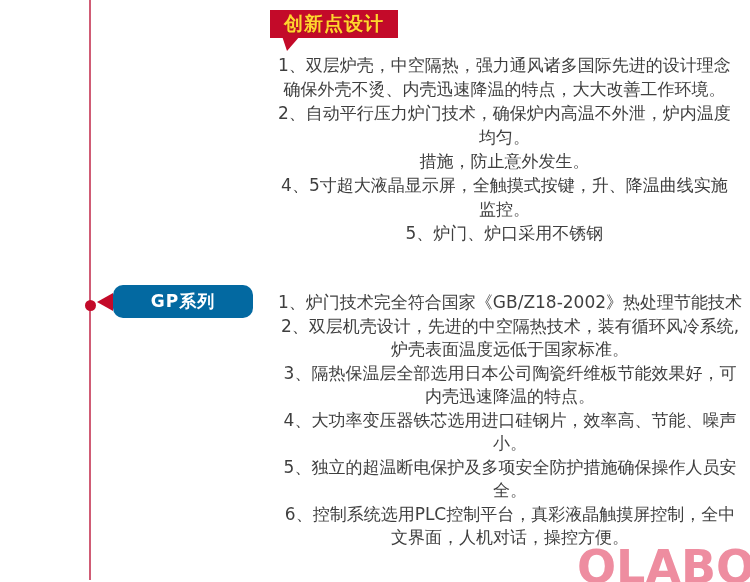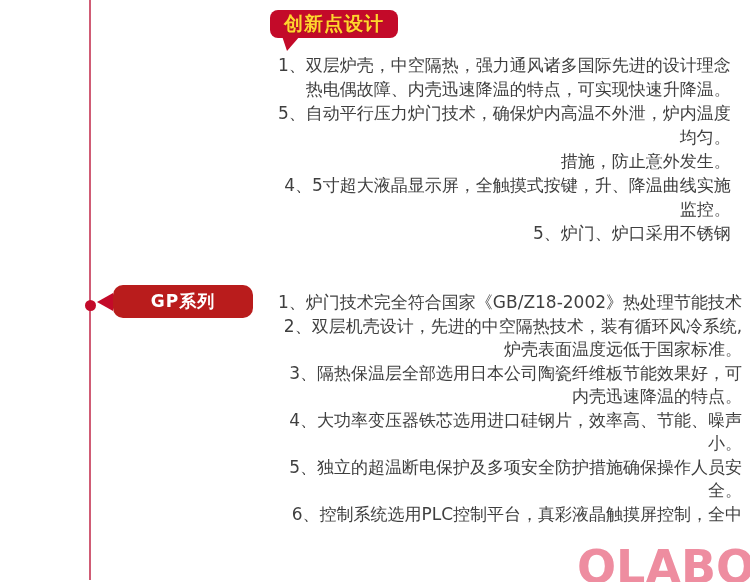--- a/index.html
+++ b/index.html
@@ -21,21 +21,21 @@
     left: 89px; top: 0;
     width: 2px; height: 580px;
     background: #d05c75;
   }
   
   .bubble {
     position: absolute;
     left: 270px; top: 10px;
     width: 128px; height: 28px;
     background: #c30a29;
-    border-radius: 8px;
+    border-radius: 0;
     display: flex; align-items: center; justify-content: center;
   }
   .bubble-label {
     color: #ffd52e;
     font-size: 19px;
     font-weight: bold;
     letter-spacing: 1px;
     text-shadow: 0 1px 0 rgba(120,40,0,0.35);
   }
   .bubble-tail {
@@ -59,37 +59,37 @@
     left: 97px; top: 293px;
     width: 0; height: 0;
     border-top: 9px solid transparent;
     border-bottom: 9px solid transparent;
     border-right: 16px solid #c30a29;
   }
   .gp-badge {
     position: absolute;
     left: 113px; top: 285px;
     width: 140px; height: 33px;
-    background: #b91c1c;
+    background: #0369a1;
     border-radius: 10px;
     display: flex; align-items: center; justify-content: center;
   }
   .gp-badge-label {
     color: #ffffff;
     font-size: 17px;
     font-weight: bold;
     letter-spacing: 1px;
   }
   
   .textblock {
     position: absolute;
     left: 278px;
     color: #3f3f3f;
     font-size: 17px;
-    text-align: right;
+    text-align: center;
   }
   .textblock .tline { white-space: nowrap; }
   #block1 { top: 53px;  line-height: 24px; }
   #block2 { top: 291px; line-height: 23.5px; }
   
   .watermark {
     position: absolute;
     left: 577px; top: 540px;
     font-size: 46px;
     font-weight: 800;
@@ -105,22 +105,22 @@
 
   <div class="vline"></div>
 
   <div class="bubble">
     <span class="bubble-label">创新点设计</span>
   </div>
   <div class="bubble-tail"></div>
 
   <div class="textblock" id="block1">
     <div class="tline">1、双层炉壳，中空隔热，强力通风诸多国际先进的设计理念</div>
-    <div class="tline">热电偶故障、内壳迅速降温的特点，可实现快速升降温。</div>
-    <div class="tline">5、自动平行压力炉门技术，确保炉内高温不外泄，炉内温度</div>
+    <div class="tline">确保外壳不烫、内壳迅速降温的特点，大大改善工作环境。</div>
+    <div class="tline">2、自动平行压力炉门技术，确保炉内高温不外泄，炉内温度</div>
     <div class="tline">均匀。</div>
     <div class="tline">措施，防止意外发生。</div>
     <div class="tline">4、5寸超大液晶显示屏，全触摸式按键，升、降温曲线实施</div>
     <div class="tline">监控。</div>
     <div class="tline">5、炉门、炉口采用不锈钢</div>
   </div>
 
   <div class="dot"></div>
   <div class="gp-arrow"></div>
   <div class="gp-badge">
@@ -131,17 +131,18 @@
     <div class="tline">1、炉门技术完全符合国家《GB/Z18-2002》热处理节能技术</div>
     <div class="tline">2、双层机壳设计，先进的中空隔热技术，装有循环风冷系统,</div>
     <div class="tline">炉壳表面温度远低于国家标准。</div>
     <div class="tline">3、隔热保温层全部选用日本公司陶瓷纤维板节能效果好，可</div>
     <div class="tline">内壳迅速降温的特点。</div>
     <div class="tline">4、大功率变压器铁芯选用进口硅钢片，效率高、节能、噪声</div>
     <div class="tline">小。</div>
     <div class="tline">5、独立的超温断电保护及多项安全防护措施确保操作人员安</div>
     <div class="tline">全。</div>
     <div class="tline">6、控制系统选用PLC控制平台，真彩液晶触摸屏控制，全中</div>
+    <div class="tline">文界面，人机对话，操控方便。</div>
   </div>
 
   <div class="watermark">OLABO</div>
 
 </div>
 
 </body></html>

